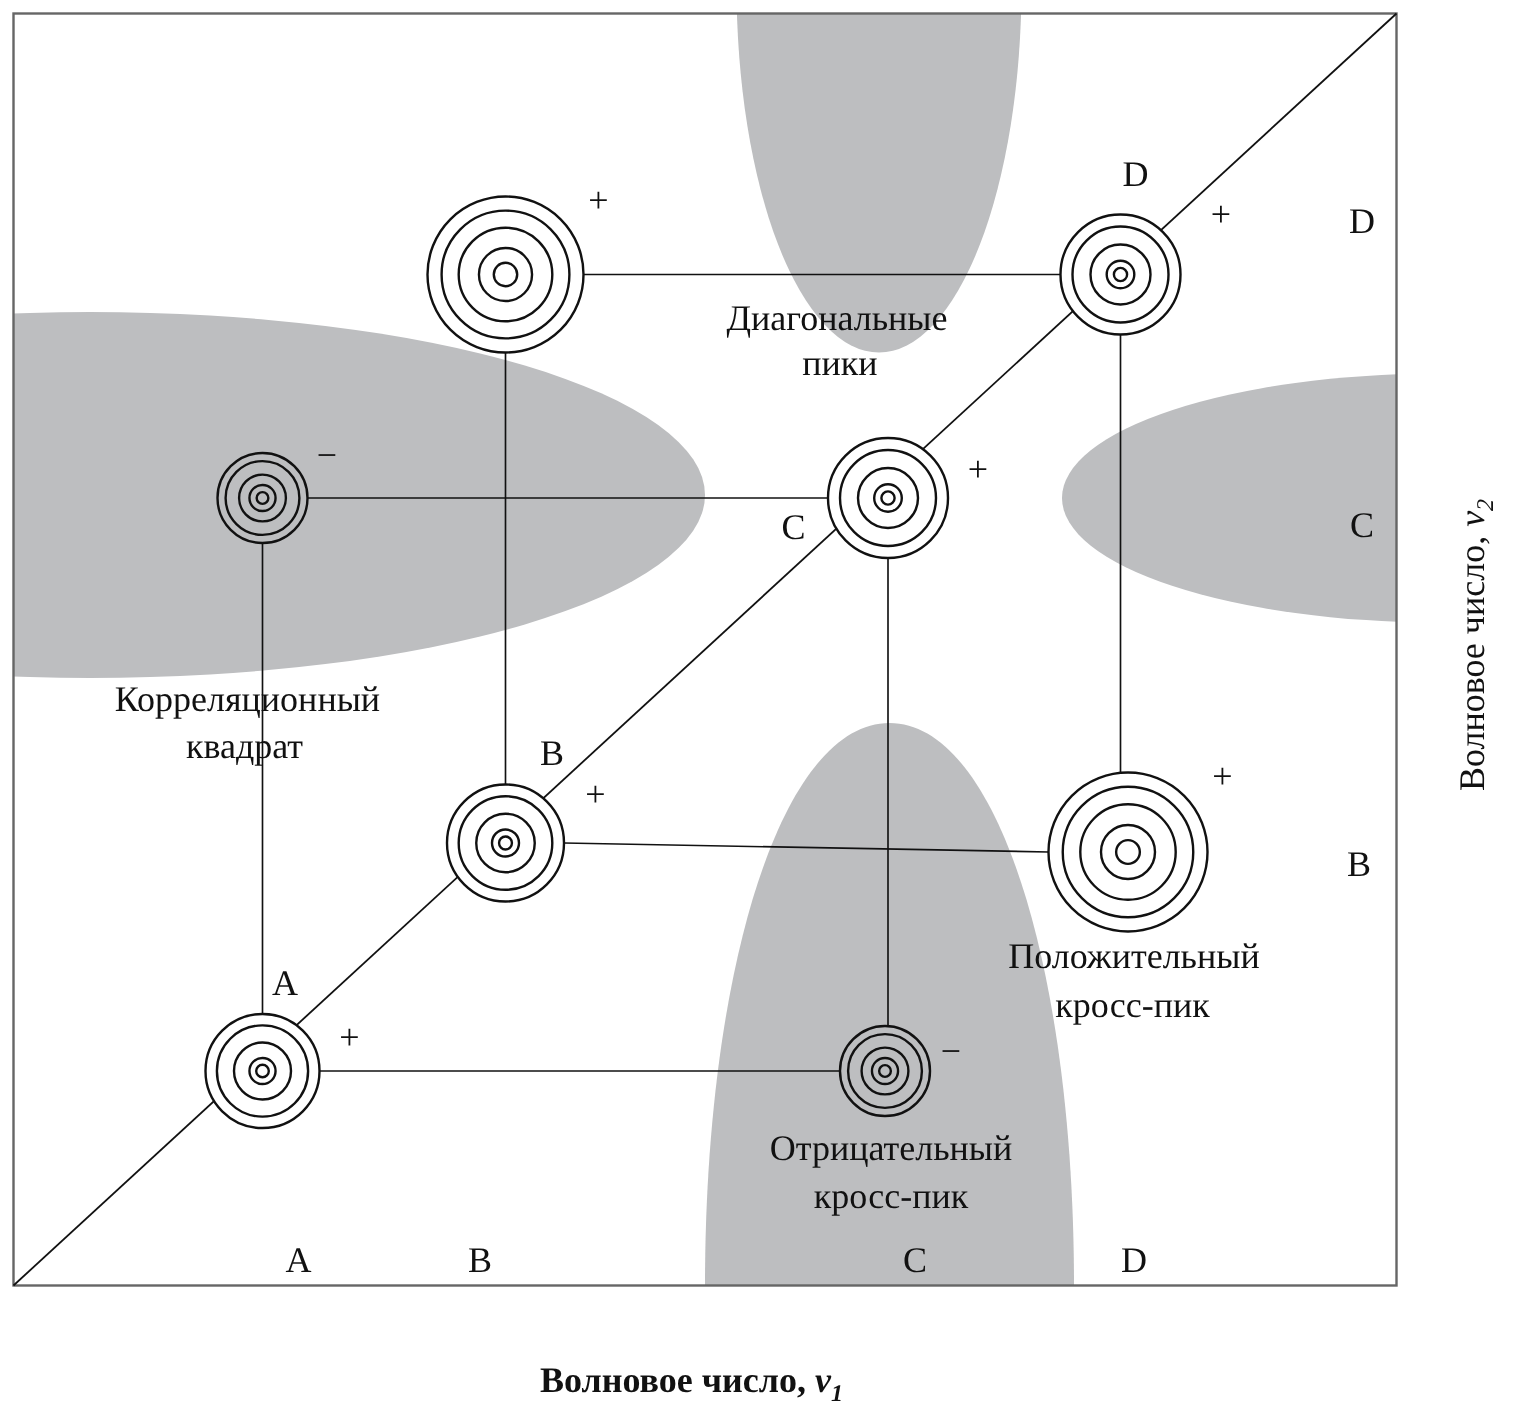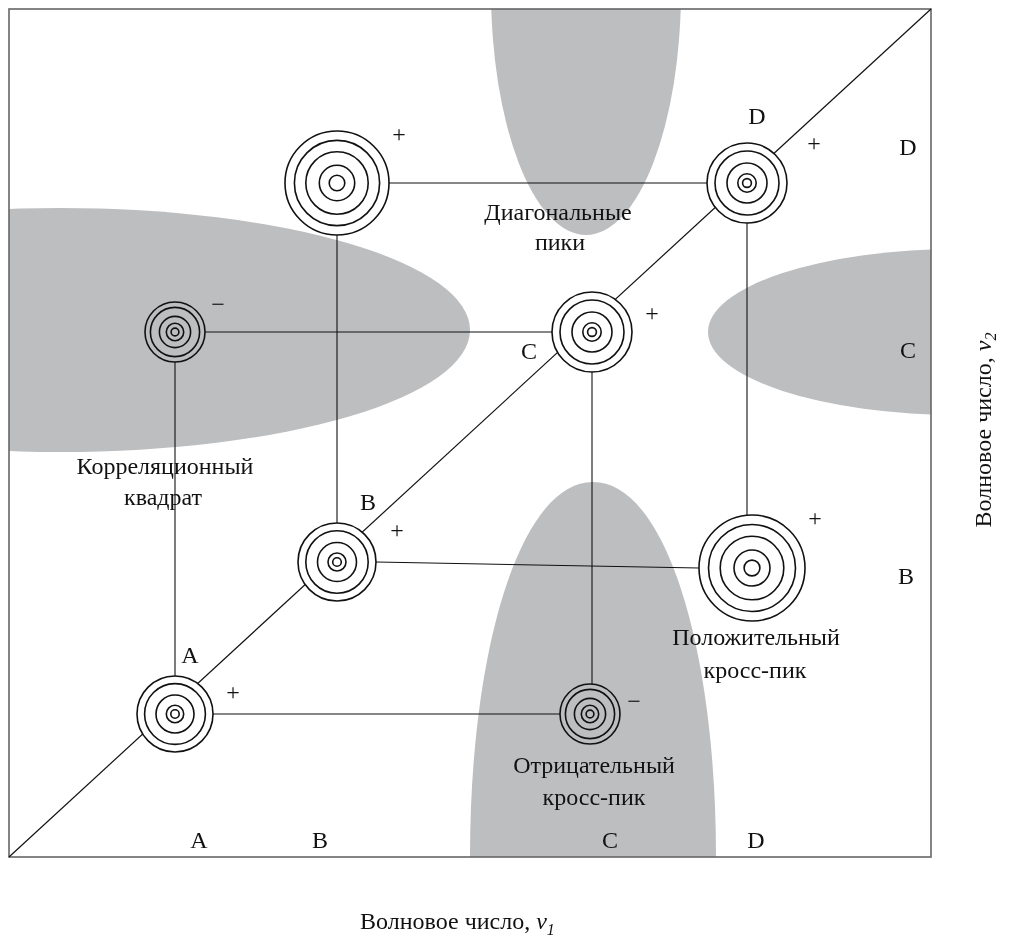--- a/index.html
+++ b/index.html
@@ -1,21 +1,21 @@
 <!DOCTYPE html>
 <html><head>
   <meta charset="utf-8">
   <style>
     html, body { margin: 0; padding: 0; background: #ffffff; }
     body { width: 1010px; height: 952px; position: relative; overflow: hidden;
            font-family: "Liberation Serif", "DejaVu Serif", serif; color: #111; }
     svg#diagram { position: absolute; left: 0; top: 0; }
     .lbl { font-family: "Liberation Serif", "DejaVu Serif", serif; fill: #111; }
     .axis-title { position: absolute; font-size: 24px; white-space: nowrap; }
-    #xlabel { left: 360px; top: 908px; }
+    #xlabel { left: 360px; top: 908px; font-weight: bold; }
     #ylabel { left: 985px; top: 430px; transform: translate(-50%, -50%) rotate(-90deg); transform-origin: center; }
     .axis-title sub { font-size: 16px; font-style: italic; }
     .axis-title i { font-style: italic; }
   </style>
 </head>
 <body>
 
 <svg id="diagram" width="1010" height="952" viewBox="0 0 1010 952" xmlns="http://www.w3.org/2000/svg">
   <g id="shading">
       <defs>

